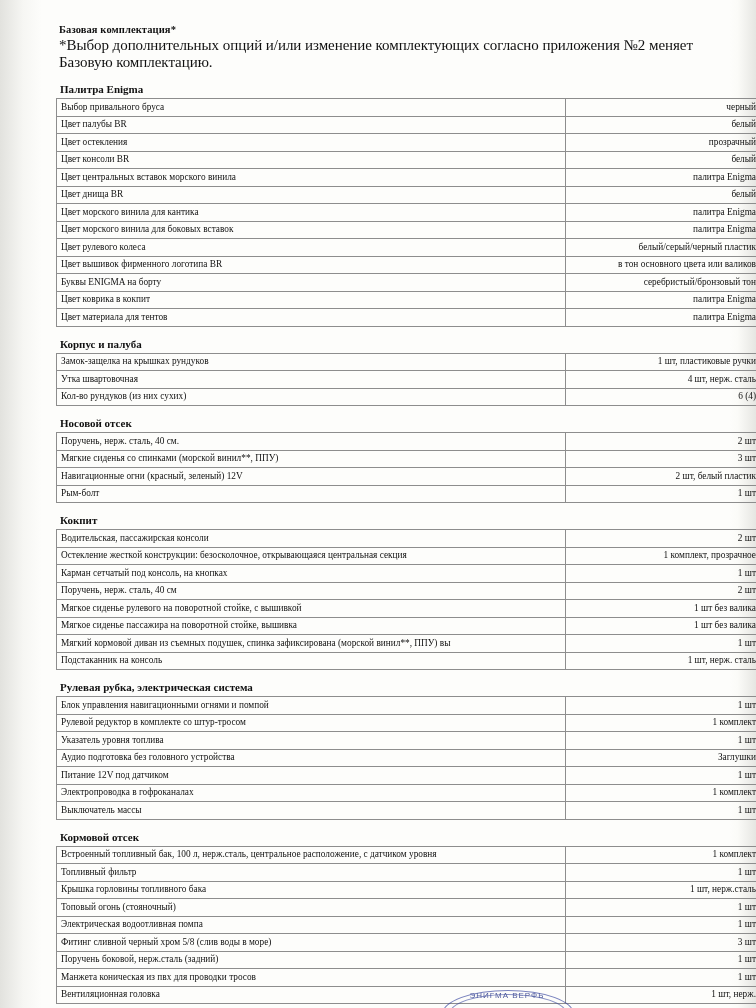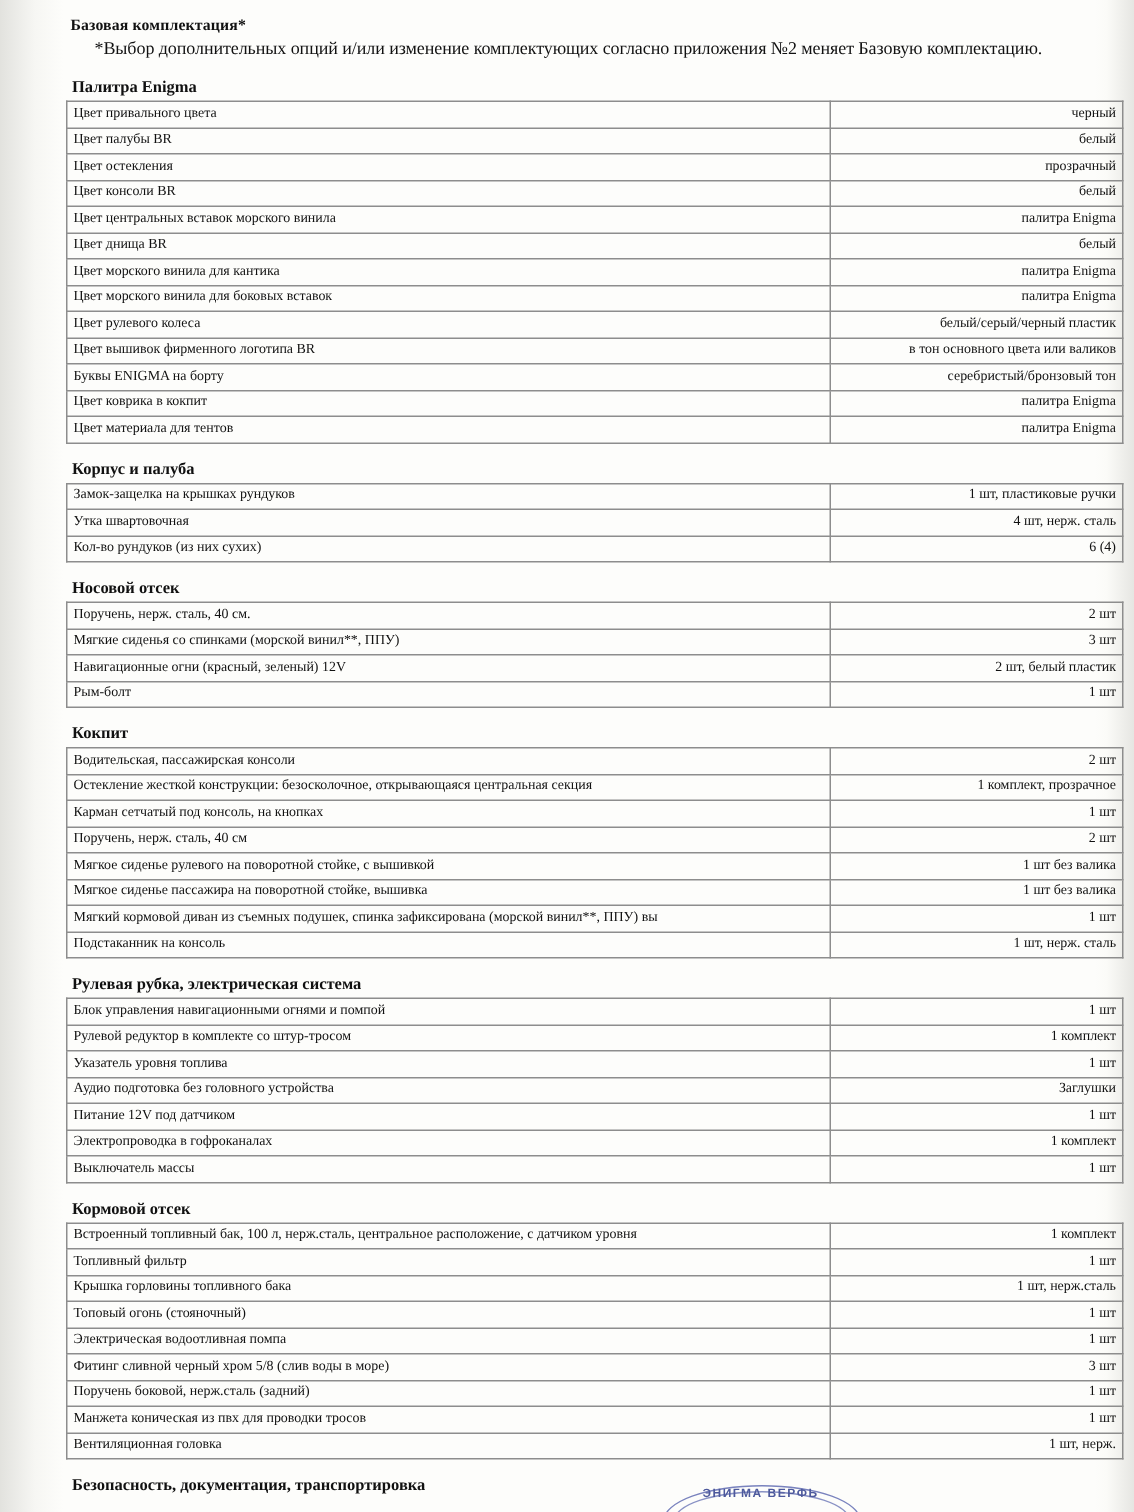--- a/index.html
+++ b/index.html
@@ -14,21 +14,21 @@
     color: #111;
     position: relative;
     overflow: hidden;
   }
   .page {
     position: absolute;
     left: 0; top: 0;
     width: 756px;
     height: 1008px;
     background: #fdfdfb;
-    padding: 0;
+    padding: 12px;
     box-sizing: border-box;
   }
   
   .page:before {
     content: "";
     position: absolute;
     left: 0; top: 0; bottom: 0;
     width: 42px;
     background: linear-gradient(to right, #e2e2de 0%, #f6f6f3 55%, #fdfdfb 100%);
     pointer-events: none;
@@ -46,22 +46,22 @@
     z-index: 2;
     padding: 10px 26px 0 44px;
   }
   .doc-title {
     font-size: 10.5px;
     font-weight: bold;
     letter-spacing: .1px;
     margin: 2px 0 2px 3px;
   }
   .doc-note {
-    font-size: 12px;
-    margin: 0 0 12px 19px;
+    font-size: 15px;
+    margin: 0 0 12px 3px;
     letter-spacing: -.05px;
   }
   .section {
     margin-bottom: 11px;
   }
   .section-title {
     font-size: 11px;
     font-weight: bold;
     margin: 0 0 3px 4px;
   }
@@ -112,37 +112,37 @@
     width: 116px; height: 38px;
     border: 1px solid #3b49a0;
     border-radius: 50%;
     opacity: .7;
   }
   .stamp .txt {
     position: absolute;
     left: 0; top: 3px;
     width: 150px;
     letter-spacing: 1px;
-    font-weight: bold;
+    font-weight: normal;
   }
 </style>
 </head>
 <body>
 
 <div class="page">
   <div class="content">
     <div class="doc-title">Базовая комплектация*</div>
     <div class="doc-note">*Выбор дополнительных опций и/или изменение комплектующих согласно приложения №2 меняет Базовую комплектацию.</div>
     <div id="sections-root">
         <div class="section sec-palette">
           <div class="section-title">Палитра Enigma</div>
           <table class="spec">
             <tbody>
               <tr>
-                <td class="c-name">Цвет привального цвета</td>
+                <td class="c-name">Выбор привального бруса</td>
                 <td class="c-val">черный</td>
               </tr>
               <tr>
                 <td class="c-name">Цвет палубы BR</td>
                 <td class="c-val">белый</td>
               </tr>
               <tr>
                 <td class="c-name">Цвет остекления</td>
                 <td class="c-val">прозрачный</td>
               </tr>

